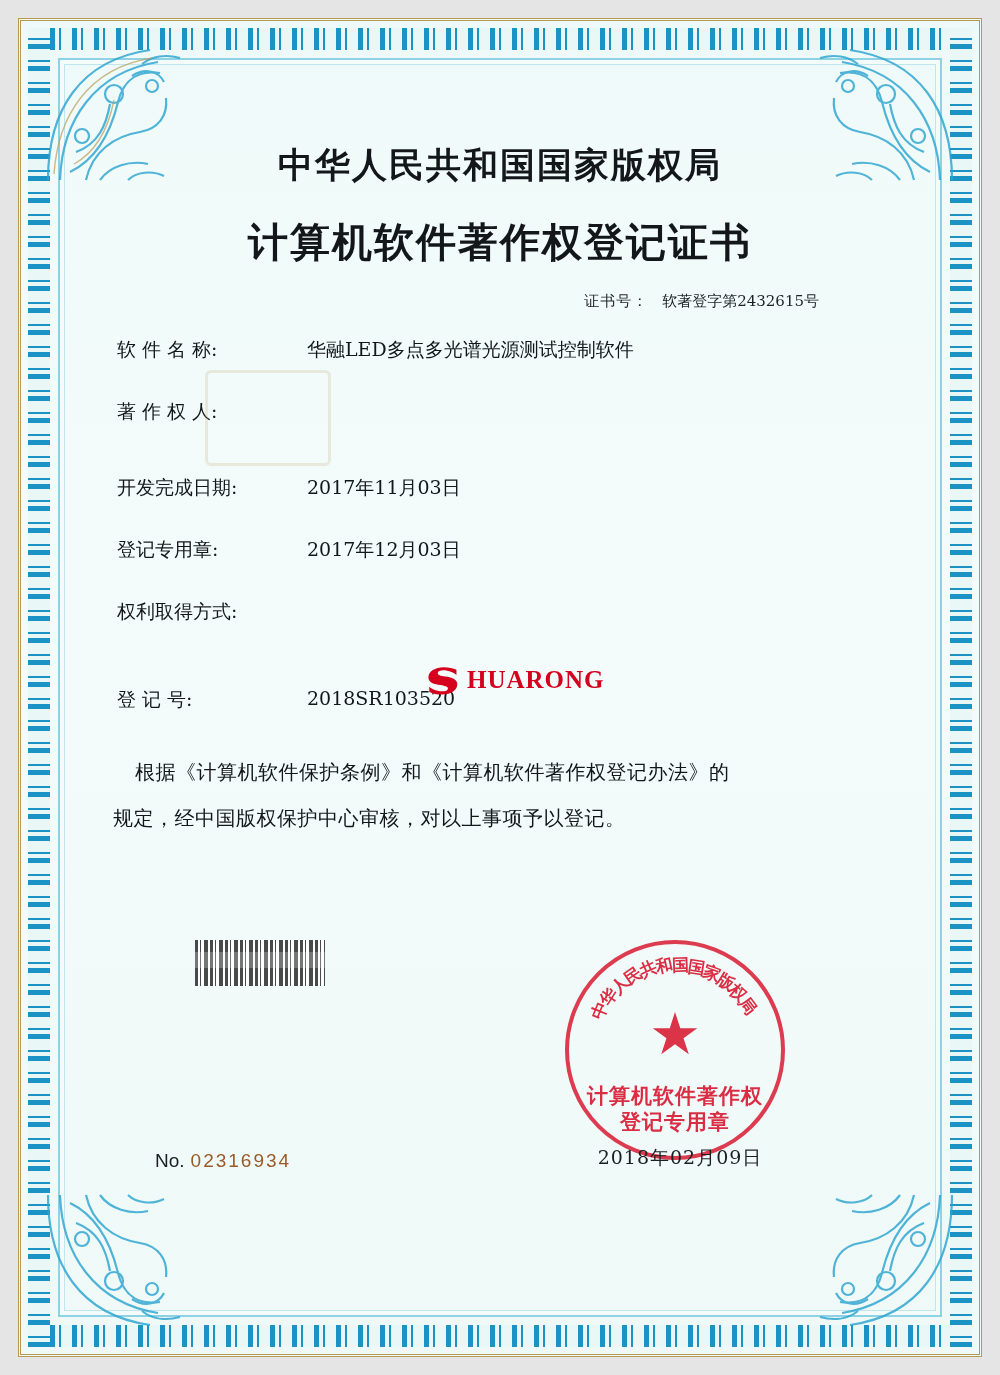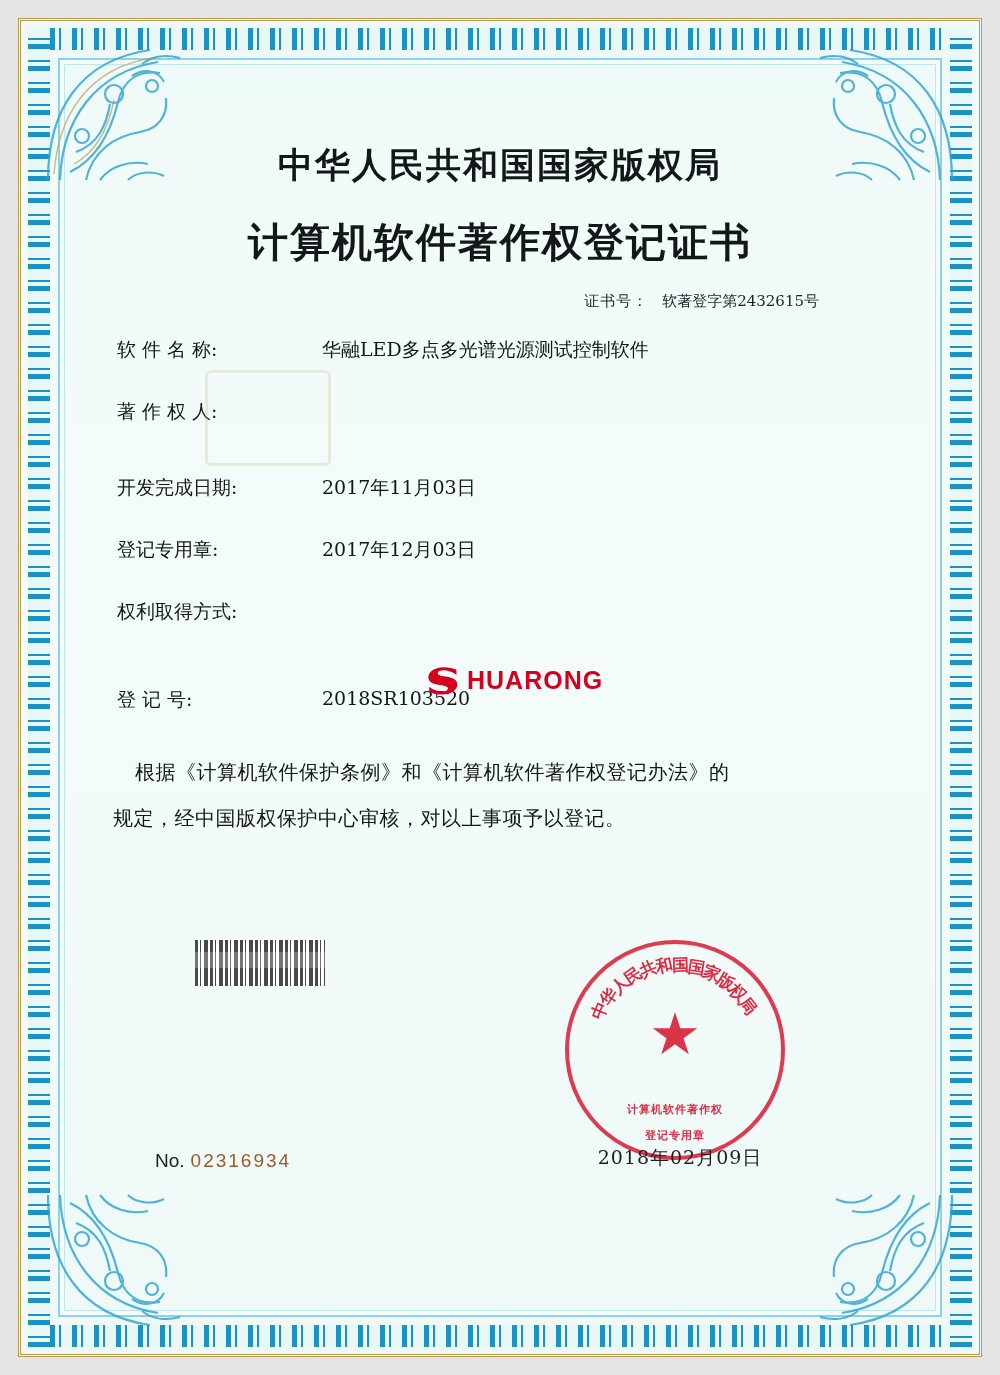--- a/index.html
+++ b/index.html
@@ -109,21 +109,21 @@
     margin-bottom: 10px;
     font-size: 19px;
     color: #14171a;
     font-family: "DejaVu Serif", "Liberation Serif", serif;
   }
   .field-label {
     width: 190px;
     flex: 0 0 190px;
     letter-spacing: 0px;
   }
-  .field-value { flex: 1; margin-left: 15px; }
+  .field-value { flex: 1; }
   .field-value .sub { display: block; margin-top: 4px; letter-spacing: 1px; }
   .gap-lg { height: 40px; }
   .gap-md { height: 26px; }
 
   .statement {
     margin-top: 36px;
     font-size: 20px;
     line-height: 46px;
     color: #14171a;
     font-family: "DejaVu Serif", "Liberation Serif", serif;
@@ -174,21 +174,21 @@
     top: 545px;
     display: flex;
     align-items: center;
   }
   .logo .mark { width: 34px; height: 30px; margin-right: 8px; }
   .logo .word {
     font-size: 25px;
     font-weight: bold;
     color: #d4001e;
     letter-spacing: 1px;
-    font-family: Liberation Sans, sans-serif;
+    font-family: Liberation Serif, serif;
   }
 
   
   .seal {
     position: absolute;
     left: 470px;
     top: 820px;
     width: 220px;
     height: 220px;
   }
@@ -208,25 +208,24 @@
     color: #d8112a;
     line-height: 1;
     opacity: 0.85;
   }
   .seal .seal-line1, .seal .seal-line2 {
     position: absolute;
     width: 100%;
     text-align: center;
     color: #d8112a;
     font-weight: bold;
-    font-size: 11px;
+    font-size: 21px;
     opacity: 0.88;
     font-family: "DejaVu Serif", "Liberation Serif", serif;
     letter-spacing: 1px;
-    margin-top: 20px;
   }
   .seal .seal-line1 { top: 142px; }
   .seal .seal-line2 { top: 168px; }
   .seal .arc-text {
     position: absolute;
     inset: 8px;
   }
   .seal .arc-text span {
     position: absolute;
     left: 50%;

